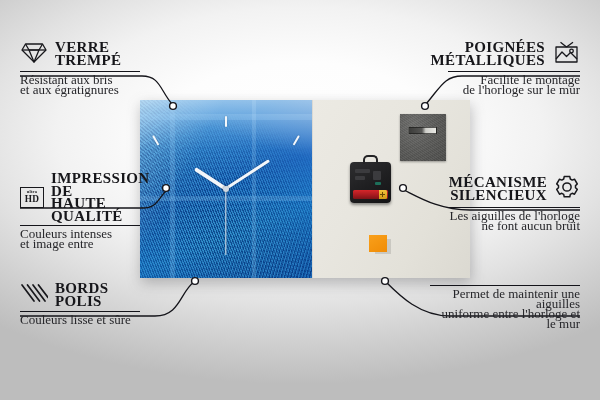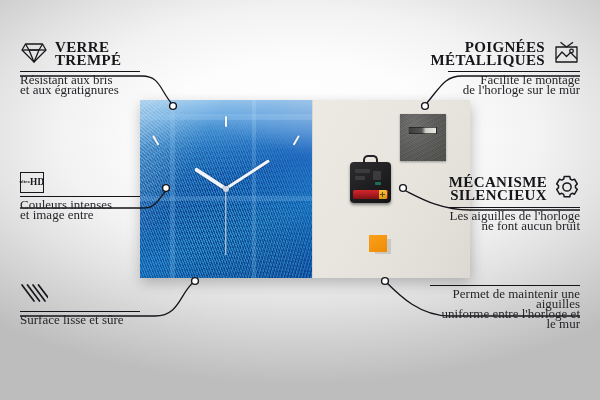--- a/index.html
+++ b/index.html
@@ -204,21 +204,21 @@
     white-space: pre-line;
     padding-top: 3px;
   }
   .callout.right .cdesc { text-align: right; }
   .icon { flex: 0 0 auto; display: block; }
   .divider { height: 1px; background: #14141a; margin-top: 2.5px; }
 
   .hd-badge {
     width: 24px; height: 21px;
     border: 1.3px solid #18181c;
-    display: flex; 
+    display: flex; flex-direction: column;
     align-items: center; justify-content: center;
     line-height: 1;
   }
   .hd-badge .u { font-size: 4.4px; letter-spacing: .2px; font-weight: bold; color: #18181c; }
   .hd-badge .h { font-size: 9.3px; font-weight: bold; color: #18181c; letter-spacing: .3px; margin-top: .5px; }
 </style>
 </head>
 <body>
 
 <div id="stage">
@@ -302,39 +302,43 @@
     <div class="cdesc">Résistant aux bris
 et aux égratignures</div>
   </div>
 
   <div class="callout left" style="left:20px; top:172px; width:120px;">
     <div class="head">
       <span class="icon hd-badge">
         <span class="u">ultra</span>
         <span class="h">HD</span>
       </span>
+      <span class="ctitle">IMPRESSION DE
+HAUTE QUALITÉ</span>
     </div>
     <div class="divider"></div>
     <div class="cdesc">Couleurs intenses
 et image entre</div>
   </div>
 
   <div class="callout left" style="left:20px; top:282px; width:120px;">
     <div class="head">
       <span class="icon">
         <svg width="28" height="22" viewBox="0 0 28 22" fill="none" stroke="#18181c" stroke-width="1.7" stroke-linecap="round">
           <path d="M2 3 L14 19"></path>
           <path d="M7.5 3 L19.5 19"></path>
           <path d="M13 3 L25 19"></path>
           <path d="M18.5 3 L28 15.5"></path>
         </svg>
       </span>
-    </div>
-    <div class="divider"></div>
-    <div class="cdesc">Surface lisse et sûre</div>
+      <span class="ctitle">BORDS
+POLIS</span>
+    </div>
+    <div class="divider"></div>
+    <div class="cdesc">Couleurs lisse et sûre</div>
   </div>
 
   <div class="callout right" style="right:20px; top:174px; width:132px;">
     <div class="head">
       <span class="ctitle">MÉCANISME
 SILENCIEUX</span>
       <span class="icon">
         <svg width="26" height="26" viewBox="0 0 26 26" fill="none" stroke="#18181c" stroke-width="1.5" stroke-linecap="round" stroke-linejoin="round">
           <path d="M10.2 2.6 h5.6 l.5 2.4 1.9 1.1 2.3-.9 2.8 4.8-1.8 1.6v2.2l1.8 1.6-2.8 4.8-2.3-.9-1.9 1.1-.5 2.4h-5.6l-.5-2.4-1.9-1.1-2.3.9-2.8-4.8 1.8-1.6v-2.2l-1.8-1.6 2.8-4.8 2.3.9 1.9-1.1z"></path>
           <circle cx="13" cy="13" r="4.1"></circle>

